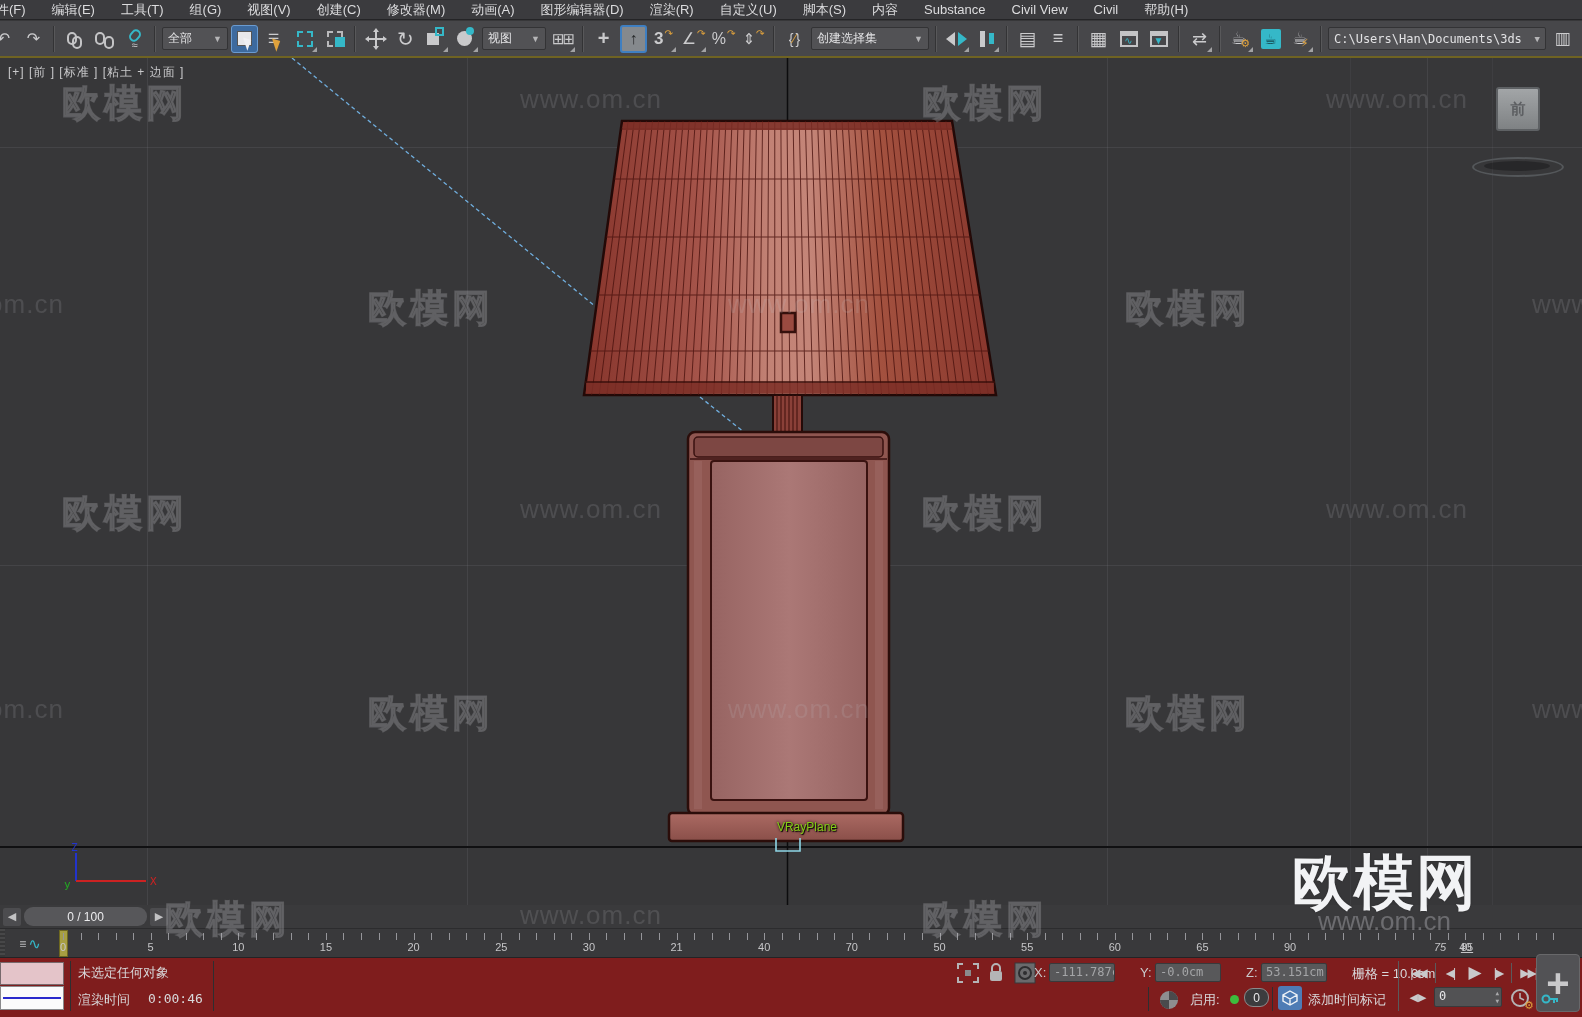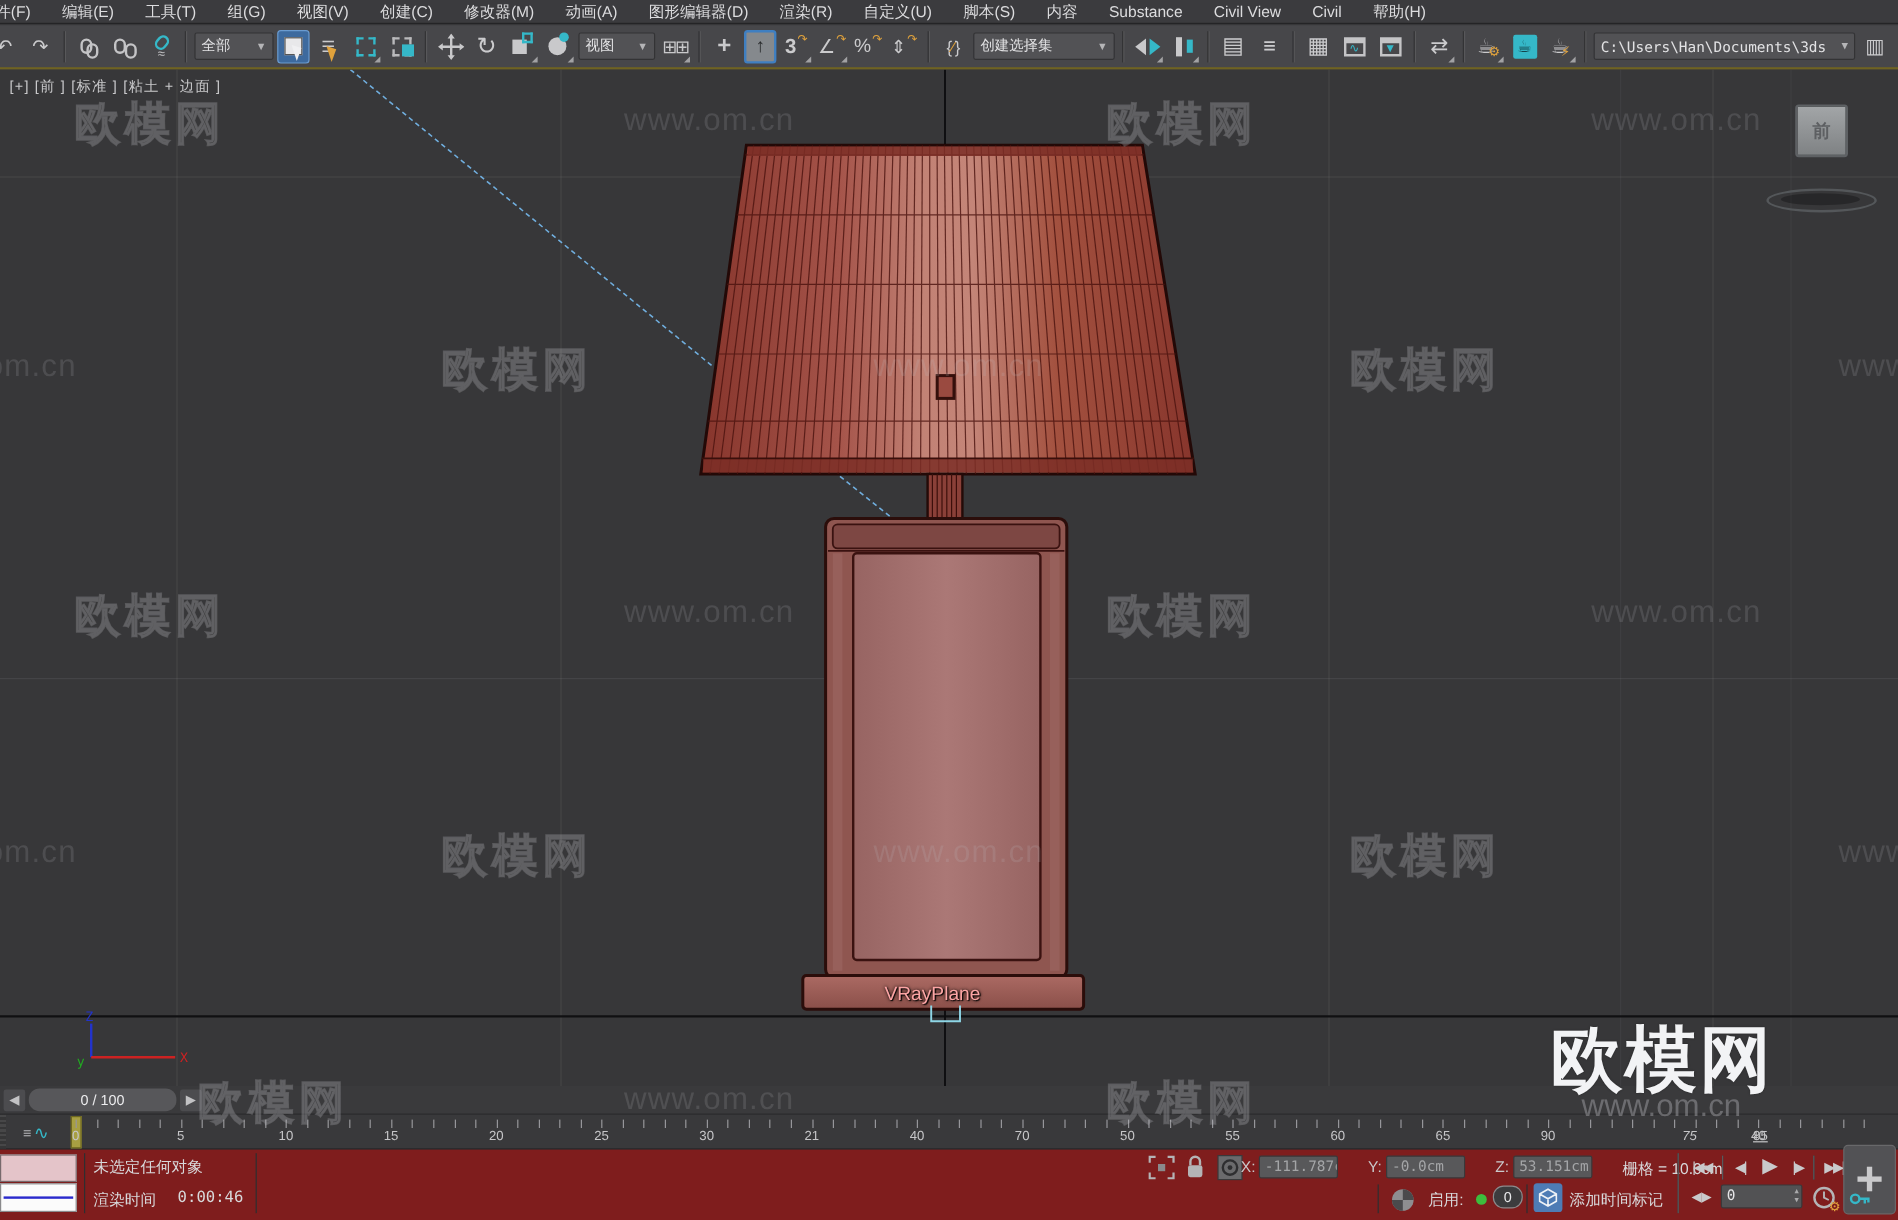--- a/index.html
+++ b/index.html
@@ -36,21 +36,21 @@
   .winbox{width:18px;height:16px;border:2px solid #c4c4c6;border-top-width:5px;display:inline-flex;align-items:center;justify-content:center;font-size:10px;color:#35b8c8;}
   .hook{color:#e0a23c;font-size:10px;margin:-10px 0 0 1px;}
   .whitebox{width:15px;height:15px;background:#e8e8ea;border:1px solid #555;display:inline-block;}
   
   .viewport{position:absolute;left:0;top:58px;width:1582px;height:847px;background:#373739;overflow:hidden;}
   .gridv,.gridh{position:absolute;background:rgba(165,165,172,0.12);}
   .gridv{top:0;bottom:0;width:1px;}
   .gridh{left:0;right:0;height:1px;}
   .vp-label{position:absolute;left:8px;top:6px;font-size:12px;color:#c9c9cb;letter-spacing:1px;}
   .vp-svg{position:absolute;left:0;top:0;}
-  .obj-label{position:absolute;left:737px;top:762px;width:100px;text-align:left;font-size:16px;color:#fca5a5;
+  .obj-label{position:absolute;left:737px;top:762px;width:100px;text-align:right;font-size:12px;color:#84cc16;
     text-shadow:1px 1px 1px #000,0 0 3px #000;}
   
   .viewcube{position:absolute;left:1470px;top:27px;width:100px;height:90px;}
   .vc-ring{position:absolute;left:2px;top:72px;width:92px;height:20px;border:2px solid #54575a;border-radius:50%;}
   .vc-shadow{position:absolute;left:14px;top:76px;width:66px;height:10px;background:rgba(0,0,0,.28);border-radius:50%;}
   .vc-face{position:absolute;left:26px;top:2px;width:44px;height:44px;border-radius:3px;border:2px solid #5e6164;
     background:linear-gradient(180deg,#a2a5a7,#7f8284);display:flex;align-items:center;justify-content:center;
     font-size:15px;font-weight:bold;color:#5d5f62;}
   
   .wm-layer{position:absolute;left:0;top:0;width:100%;height:100%;pointer-events:none;z-index:8;}
@@ -528,21 +528,21 @@
       <div class="tick" style="left: 1237.51px;"></div>
       <div class="tick" style="left: 1255.04px;"></div>
       <div class="tick" style="left: 1272.57px;"></div>
       <div class="tick" style="left: 1290.1px;"></div>
       <div class="tick-label" style="left: 1290.1px;">90</div>
       <div class="tick" style="left: 1307.63px;"></div>
       <div class="tick" style="left: 1325.16px;"></div>
       <div class="tick" style="left: 1342.69px;"></div>
       <div class="tick" style="left: 1360.22px;"></div>
       <div class="tick" style="left: 1377.75px;"></div>
-      <div class="tick-label" style="left: 1408px; font-style: italic;">75</div>
+      <div class="tick-label" style="left: 1440px; font-style: italic;">75</div>
       <div class="tick" style="left: 1395.28px;"></div>
       <div class="tick" style="left: 1412.81px;"></div>
       <div class="tick" style="left: 1430.34px;"></div>
       <div class="tick" style="left: 1447.87px;"></div>
       <div class="tick" style="left: 1465.4px;"></div>
       <div class="tick-label" style="left: 1465.4px;">40</div>
       <div class="tick" style="left: 1482.93px;"></div>
       <div class="tick" style="left: 1500.46px;"></div>
       <div class="tick" style="left: 1517.99px;"></div>
       <div class="tick" style="left: 1535.52px;"></div>

